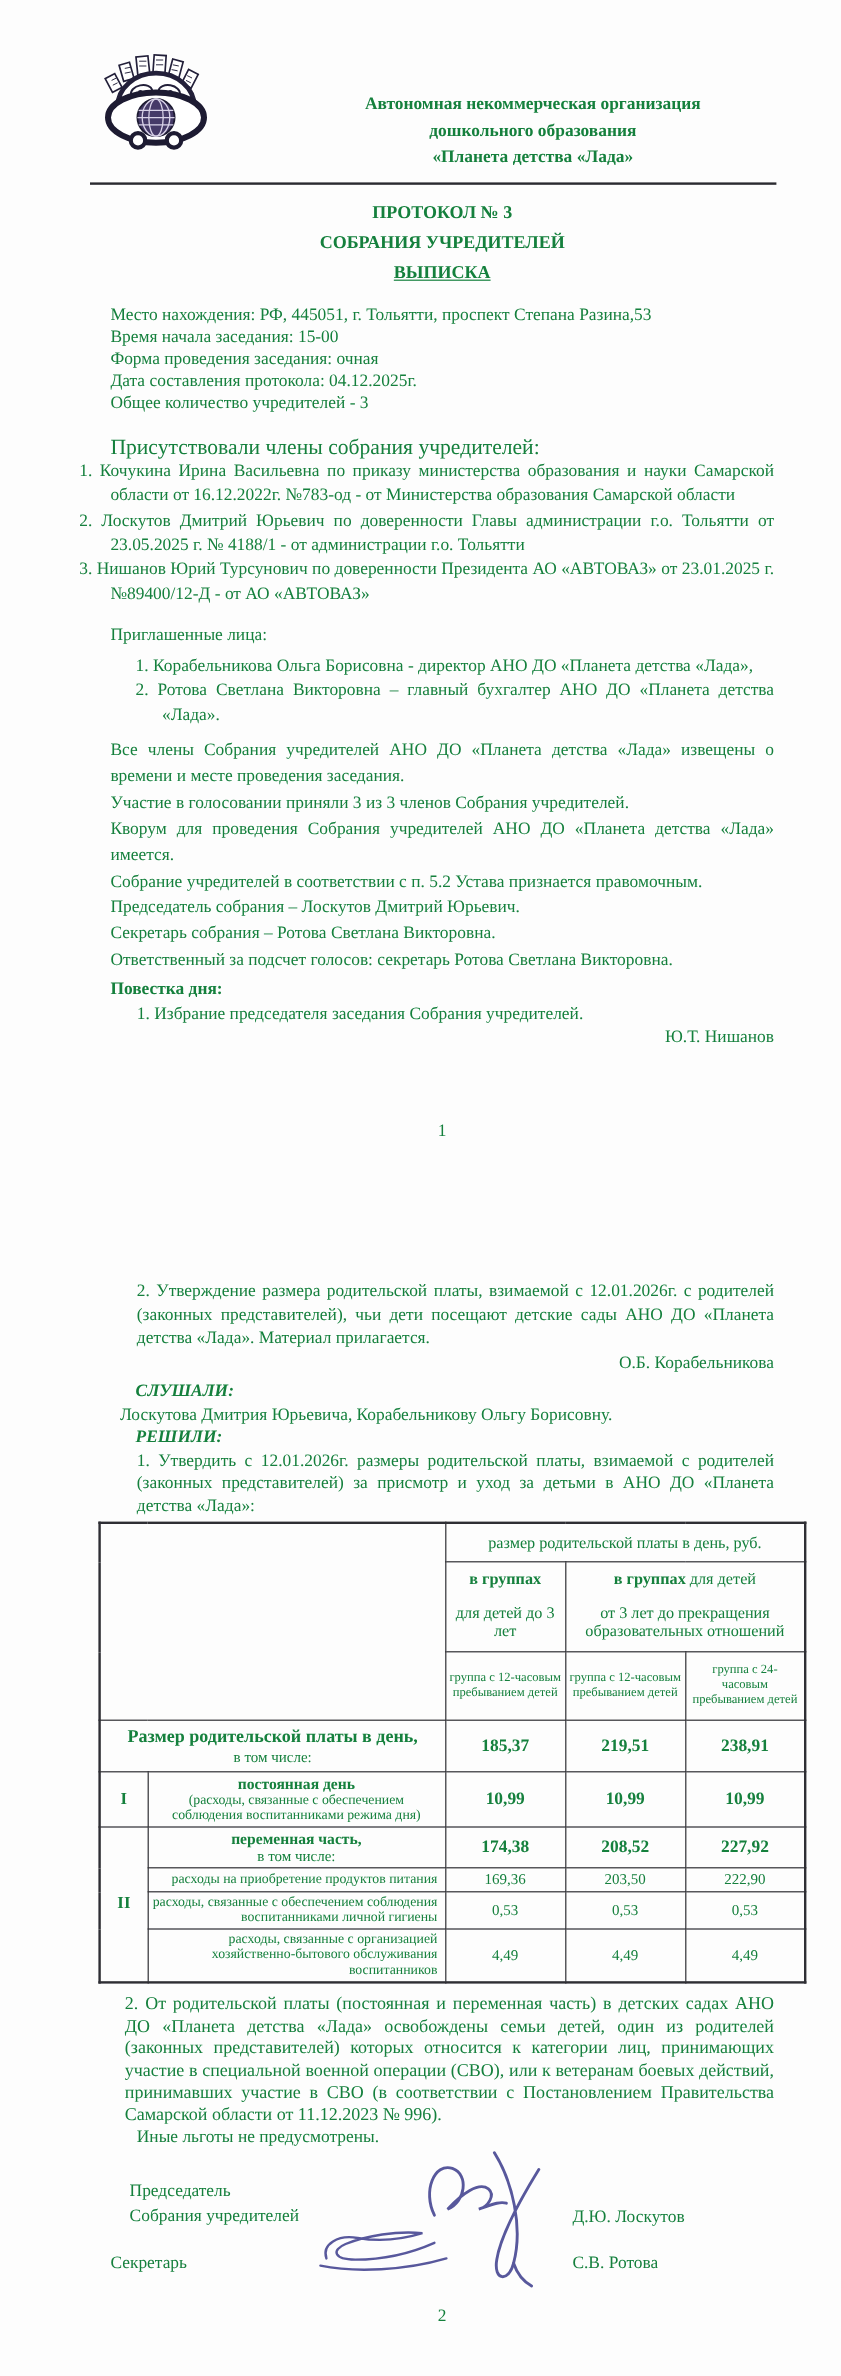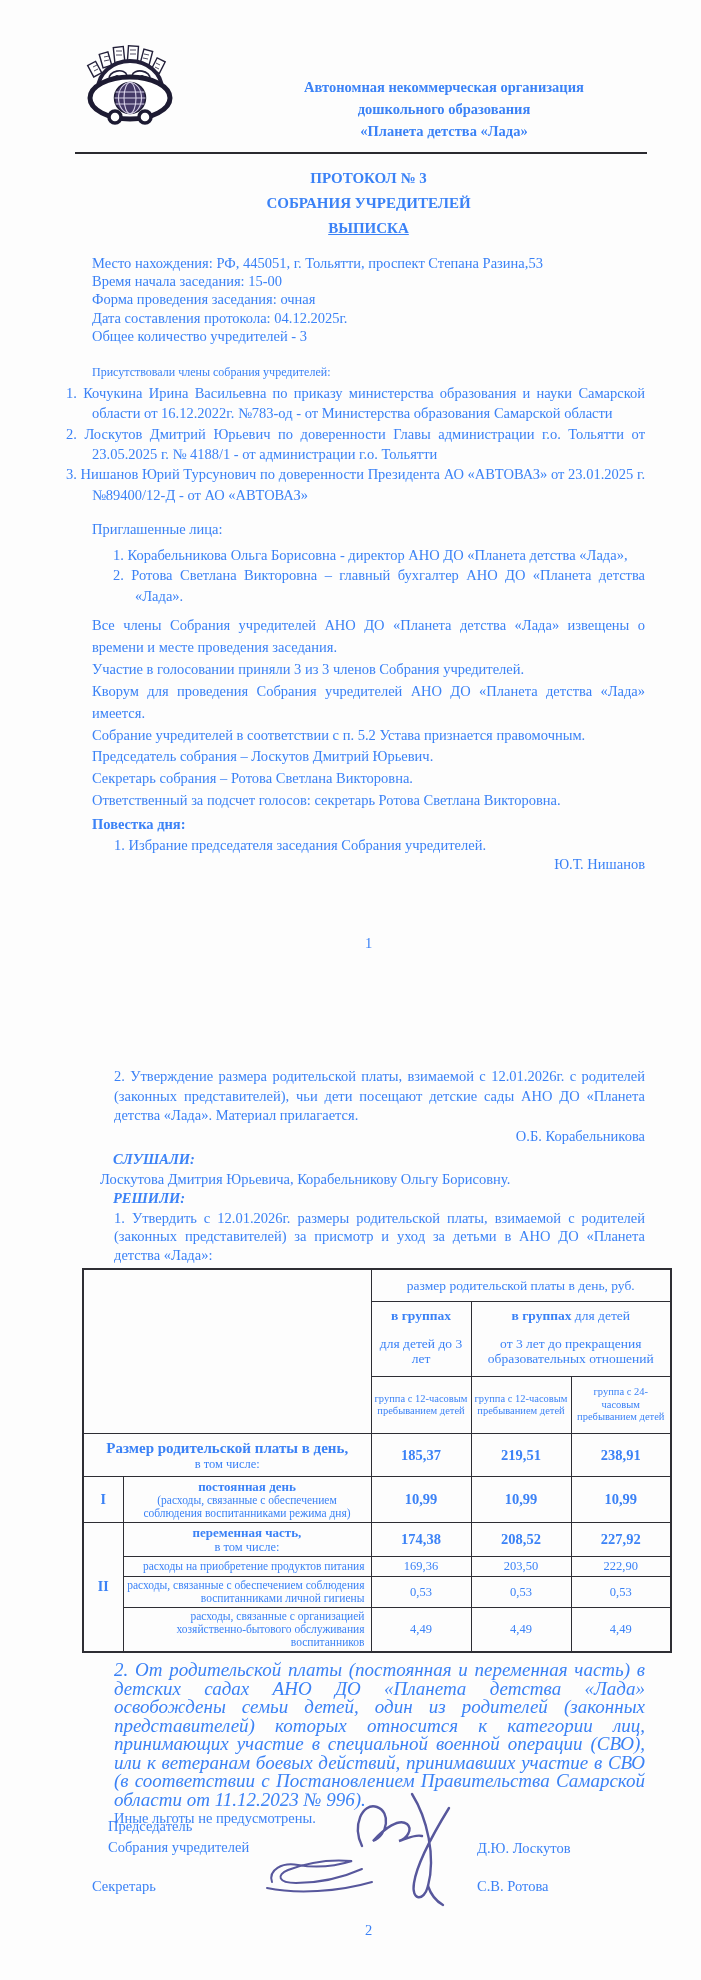--- a/index.html
+++ b/index.html
@@ -1,18 +1,18 @@
 <!DOCTYPE html>
 <html><head>
 <meta charset="utf-8">
 <style>
   html,body { margin:0; padding:0; background:#ffffff; }
   .doc {
     position:relative; width:701px; height:1980px; background:#fdfdfd;
-    font-family:"Liberation Serif","DejaVu Serif",serif; color:#3b82f6;
+    font-family:"Liberation Serif","DejaVu Serif",serif; color:#15803d;
     overflow:hidden;
   }
   .page { position:absolute; left:0; width:100%; }
   .page1 { top:0; }
   .page2 { top:1040px; height:940px; }
   .content { padding:0 56px 0 92px; }
 
   .b { font-weight:bold; }
   .bi { font-weight:bold; font-style:italic; }
   .just { text-align:justify; }
@@ -22,21 +22,21 @@
   .logo { position:absolute; left:-8px; top:5px; width:92px; height:84px; }
   .org-name { margin-left:142px; width:420px; padding-top:40px; text-align:center;
               font-weight:bold; font-size:14.5px; line-height:22px; }
   .rule { margin:10px 0 0 -17px; width:572px; border-top:2px solid #2a2a30; height:0; }
 
   .title-block { margin-top:12px; text-align:center; font-weight:bold; font-size:15px; line-height:25px; }
   .title-block .u { text-decoration:underline; }
 
   .meta { margin-top:13px; font-size:14.5px; line-height:18.2px; }
 
-  .present-heading { margin-top:18px; font-size:12px; line-height:18px; }
+  .present-heading { margin-top:18px; font-size:18px; line-height:18px; }
   .members { margin-top:2px; font-size:14.5px; line-height:20.3px; }
   .members .mli { padding-left:0; text-indent:-26px; text-align:justify; }
 
   .invited-heading { margin-top:15px; font-size:14.5px; line-height:18px; }
   .invited { margin-top:7px; font-size:14.5px; line-height:20.4px; }
   .invited .ili { margin-left:21px; padding-left:22px; text-indent:-22px; text-align:justify; }
 
   .statements { margin-top:9px; font-size:14.5px; line-height:21.9px; }
 
   .agenda-heading { margin-top:3px; font-weight:bold; font-size:14.5px; line-height:19px; }
@@ -46,21 +46,21 @@
   .pn1 { top:935px; }
   .pn2 { top:882px; }
 
   
   .item2 { margin-top:27px; margin-left:22px; font-size:14.5px; line-height:19.5px; text-align:justify; }
   .signoff2 { margin-top:1px; text-align:right; font-size:14.5px; line-height:19.5px; }
   .heard-h { margin-top:4px; margin-left:21px; font-size:14.5px; line-height:19.5px; }
   .heard-t { margin-left:8px; font-size:14.5px; line-height:19.5px; }
   .res-h { margin-left:21px; font-size:14.5px; line-height:19.5px; }
   .res1 { margin-left:22px; font-size:14.5px; line-height:18.5px; text-align:justify; }
-  .res2 { margin-top:8px; margin-left:22px; font-size:19px; line-height:18.5px; text-align:justify;font-style:italic; }
+  .res2 { margin-top:8px; margin-left:12px; font-size:15px; line-height:18.5px; text-align:justify; }
   .note { margin-left:22px; font-size:14.5px; line-height:18.5px; }
 
   
   table.fee { margin:4px 0 0 -10px; width:588px; border-collapse:collapse; table-layout:fixed; }
   table.fee td { border:1px solid #2e2e34; vertical-align:middle; text-align:center; padding:2px 3px; }
   table.fee { border:2px solid #2e2e34; }
   .th-top { font-size:13.5px; height:27px;font-family:Liberation Serif, serif; }
   .th-grp { font-size:13.5px; height:66px; vertical-align:top !important; padding-top:6px !important; }
   .th-grp .gsub { margin-top:12px; line-height:15px; }
   .th-col { font-size:10.5px; line-height:12.5px; height:52px; }

